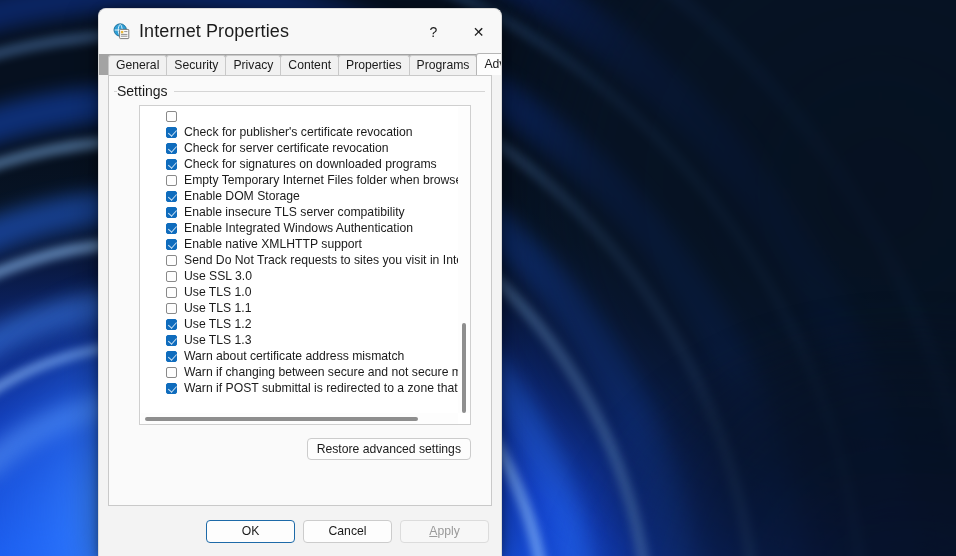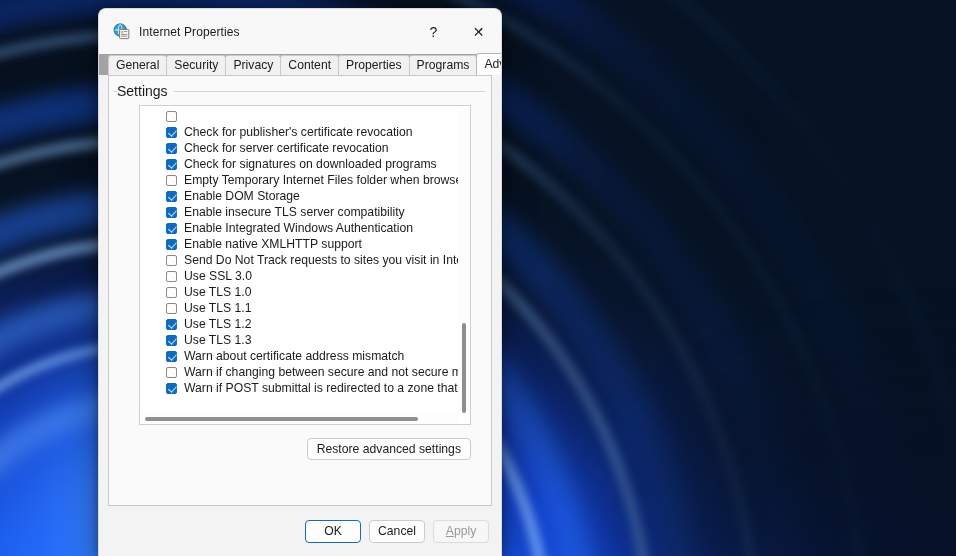--- a/index.html
+++ b/index.html
@@ -55,21 +55,21 @@
     height: 45px;
     background: #f8f8f8;
     display: flex;
     align-items: center;
     padding-left: 14px;
     position: relative;
     flex: none;
   }
   .title-icon { width: 17px; height: 17px; position: relative; margin-right: 9px; flex: none; }
   .title-text {
-    font-size: 12px;
+    font-size: 18px;
     color: #1b1b1b;
     letter-spacing: 0.1px;
   }
   .caption-btns {
     position: absolute; right: 0; top: 0;
     height: 45px; display: flex; align-items: center;
   }
   .cap-btn {
     width: 45px; height: 36px;
     display: flex; align-items: center; justify-content: center;
@@ -245,21 +245,21 @@
     height: 50px;
     flex: none;
     display: flex;
     align-items: center;
     justify-content: flex-end;
     padding-right: 12px;
     gap: 8px;
     background: #f3f3f3;
   }
   .btn {
-    width: 56px;
+    width: 89px;
     height: 23px;
     font-size: 12.2px;
     font-family: "Liberation Sans", sans-serif;
     color: #1b1b1b;
     background: #fdfdfd;
     border: 1px solid #cccccc;
     border-radius: 4px;
     cursor: default;
     line-height: 21px;
     text-align: center;

